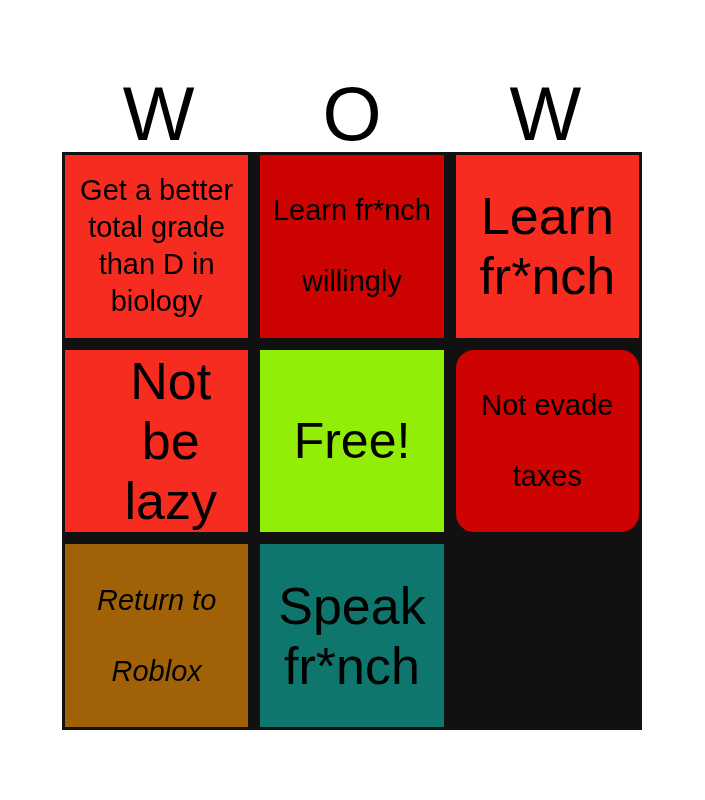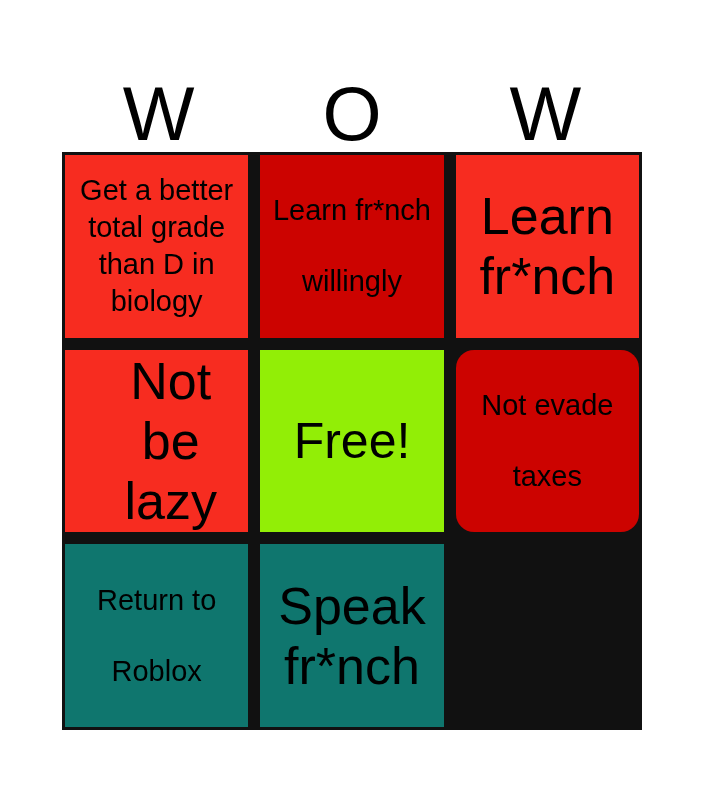--- a/index.html
+++ b/index.html
@@ -107,21 +107,21 @@
 
     <div class="cell sz-xl" style="background-color: rgb(146, 238, 6);">
       <span class="cell-text">Free!</span>
     </div>
 
     <div class="cell sz-md" style="background-color: rgb(204, 3, 0); border-radius: 18px;">
       <span class="cell-text">Not evade taxes</span>
     </div>
 
 
-    <div class="cell sz-md" style="background-color: #0f766e;">
+    <div class="cell sz-md" style="background-color: #a16207; font-style: italic;">
       <span class="cell-text">Return to Roblox</span>
     </div>
 
     <div class="cell sz-lg" style="background-color: #0f766e;">
       <span class="cell-text">Speak fr*nch</span>
     </div>
 
   </div>
 </div>
 

